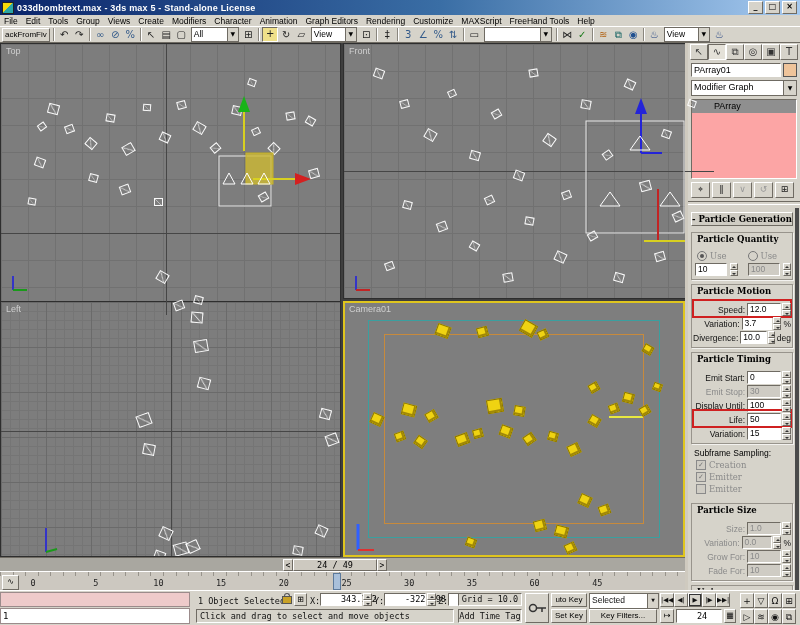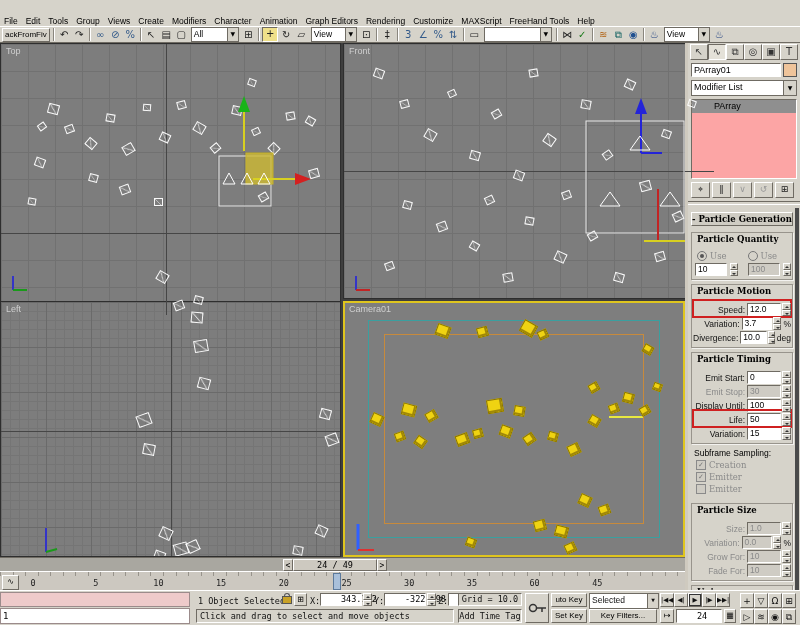--- a/index.html
+++ b/index.html
@@ -107,20 +107,29 @@
   .lockicon::before{content:"";position:absolute;left:1px;top:-4px;width:4px;height:3px;border:1px solid #555;border-bottom:none;border-radius:3px 3px 0 0;}
   .pb{display:inline-block;width:14px;height:14px;font:6.5px "DejaVu Sans",sans-serif;line-height:13px;text-align:center;background:#d6d3ca;border:1px solid;border-color:#fff #6f6b63 #6f6b63 #fff;box-sizing:border-box;vertical-align:top;}
   .pb.boxed{box-shadow:inset 0 0 0 1px #333;}
   .navb{display:inline-block;width:14px;height:15px;font:9px "DejaVu Sans",sans-serif;line-height:14px;text-align:center;background:#d6d3ca;border:1px solid;border-color:#fff #6f6b63 #6f6b63 #fff;box-sizing:border-box;vertical-align:top;}
 </style>
 </head>
 <body>
 
 <div id="app">
 
+  <div class="titlebar">
+    <div class="appicon"></div>
+    <span class="title">033dbombtext.max - 3ds max 5 - Stand-alone License</span>
+    <div class="winbtns">
+      <div class="wbtn">_</div>
+      <div class="wbtn">□</div>
+      <div class="wbtn">×</div>
+    </div>
+  </div>
 
   <div class="menubar" id="menubar">
       <span class="menu-item">File</span>
       <span class="menu-item">Edit</span>
       <span class="menu-item">Tools</span>
       <span class="menu-item">Group</span>
       <span class="menu-item">Views</span>
       <span class="menu-item">Create</span>
       <span class="menu-item">Modifiers</span>
       <span class="menu-item">Character</span>
@@ -363,21 +372,21 @@
         <div class="ptab">⧉</div>
         <div class="ptab">◎</div>
         <div class="ptab">▣</div>
         <div class="ptab">T</div>
       </div>
     <div class="namerow">
       <div class="namefield">PArray01</div>
       <div class="swatch" id="swatch" style="background: rgb(239, 196, 154);"></div>
     </div>
     <div class="dd">
-      <span class="val">Modifier List</span>
+      <span class="val">Modifier Graph</span>
       <span class="arr">▼</span>
     </div>
     <div class="stack" id="stack">
         <div class="stackrow sel">PArray</div>
       </div>
     <div class="stackbtns" id="stackbtns">
         <div class="sbtn">⌖</div>
         <div class="sbtn">‖</div>
         <div class="sbtn dis">∨</div>
         <div class="sbtn dis">↺</div>

